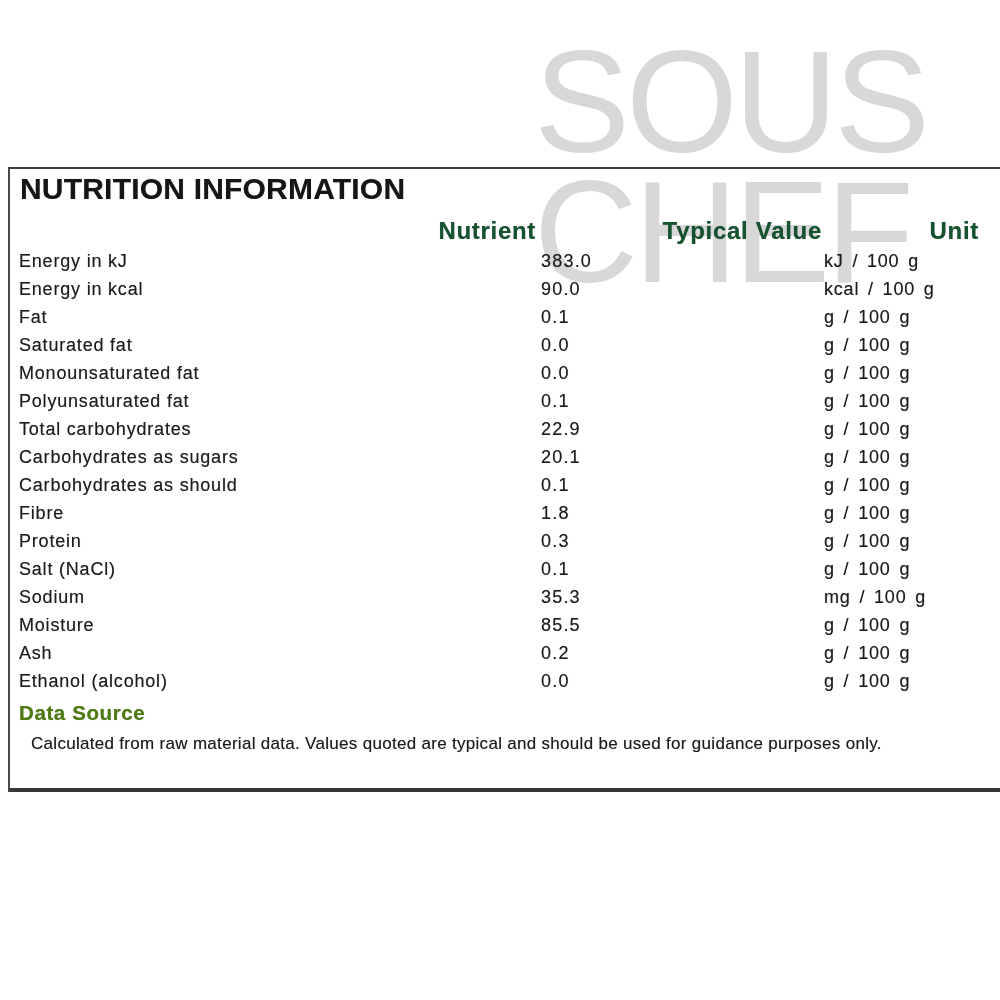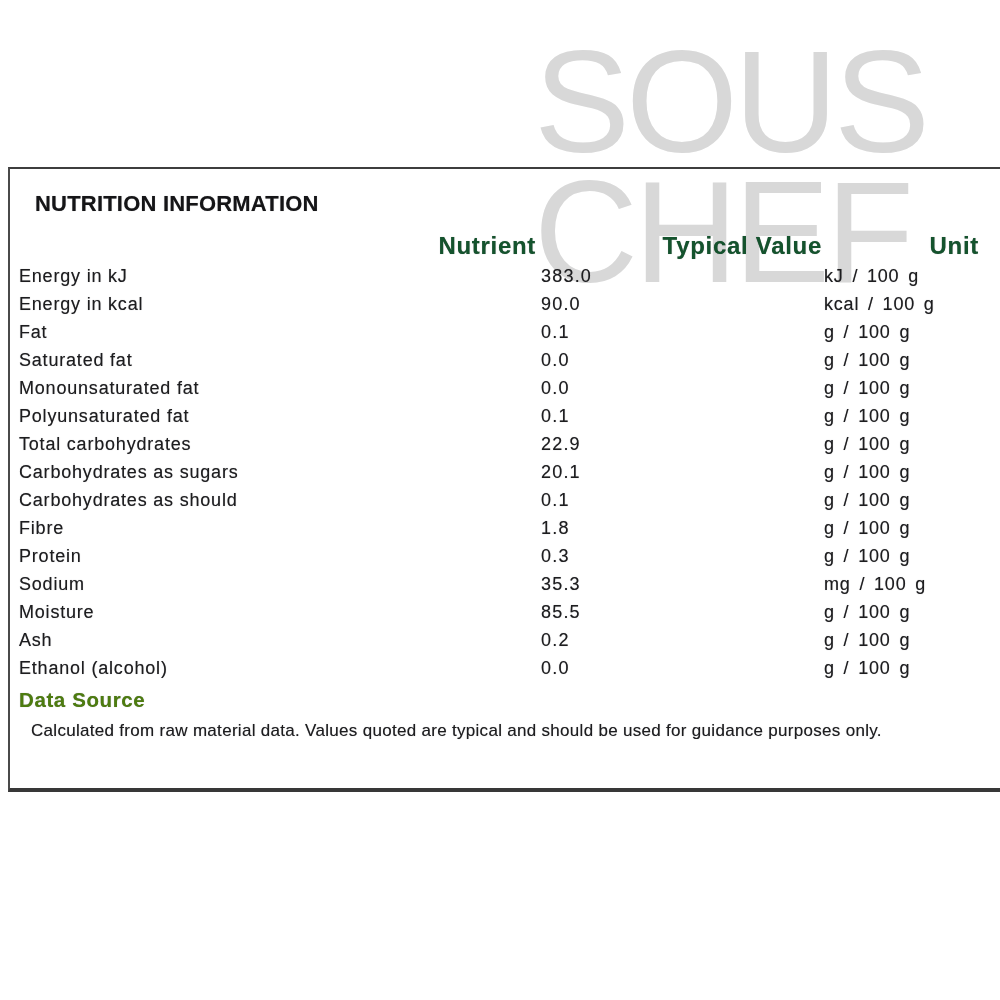--- a/index.html
+++ b/index.html
@@ -41,22 +41,22 @@
     border-top: 2px solid #3e3e3e;
     border-left: 2px solid #4a4a4a;
     border-bottom: 4px solid #383838;
     border-right: none;
     padding: 9px 0 0 9px;
     z-index: 1;
     background: transparent;
   }
   .panel * { text-shadow: 0 0 0.7px rgba(40,40,45,0.55); }
   .panel-title {
-    margin: 16px;
-    font-size: 22px;
+    margin: 1px;
+    font-size: 30px;
     line-height: 20px;
     font-weight: bold;
     letter-spacing: 0.2px;
     color: #151517;
   }
   
   table.nutrition {
     margin-top: 16px;
     border-collapse: collapse;
     table-layout: fixed;
@@ -181,20 +181,25 @@
             <td class="nutrient">Fibre</td>
             <td class="value">1.8</td>
             <td class="unit">g / 100 g</td>
           </tr>
           <tr>
             <td class="nutrient">Protein</td>
             <td class="value">0.3</td>
             <td class="unit">g / 100 g</td>
           </tr>
           <tr>
+            <td class="nutrient">Salt (NaCl)</td>
+            <td class="value">0.1</td>
+            <td class="unit">g / 100 g</td>
+          </tr>
+          <tr>
             <td class="nutrient">Sodium</td>
             <td class="value">35.3</td>
             <td class="unit">mg / 100 g</td>
           </tr>
           <tr>
             <td class="nutrient">Moisture</td>
             <td class="value">85.5</td>
             <td class="unit">g / 100 g</td>
           </tr>
           <tr>

